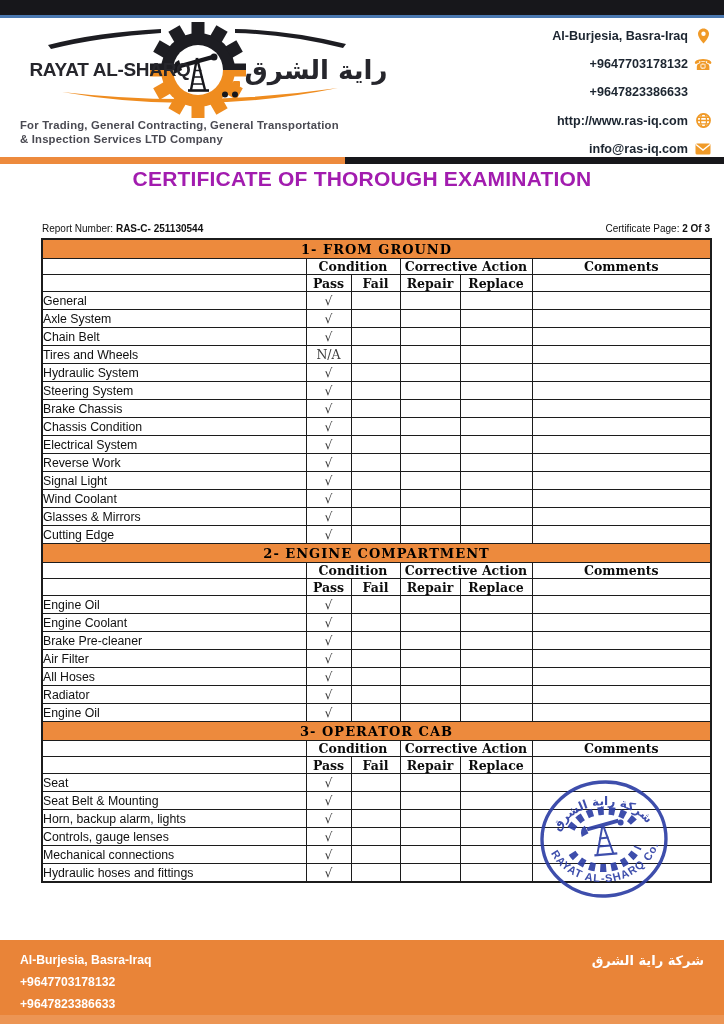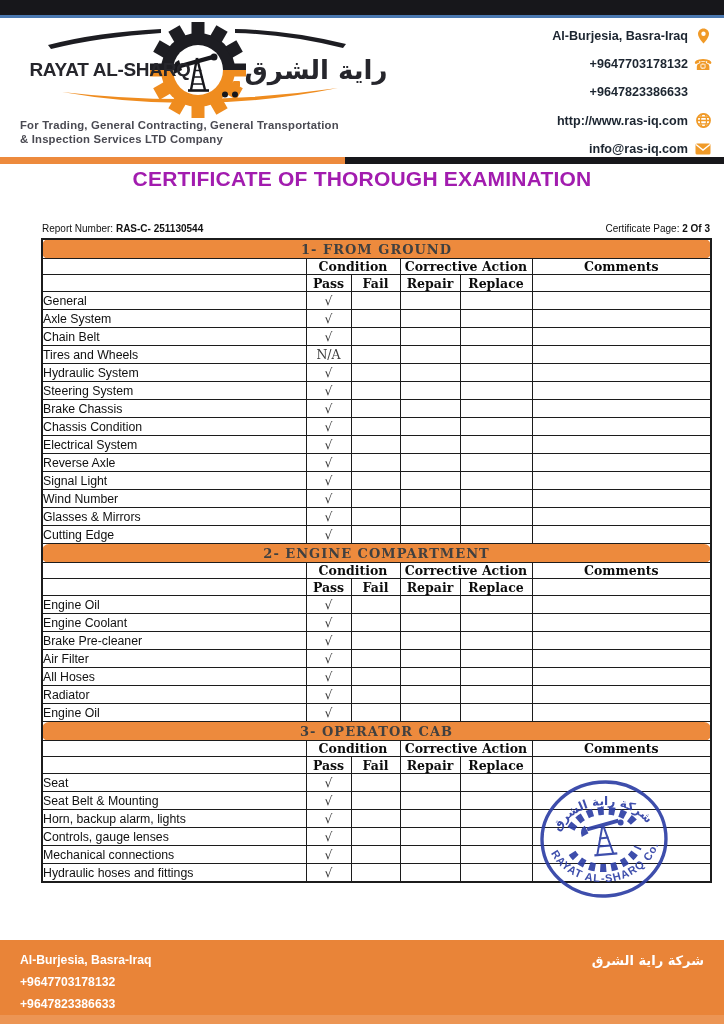--- a/index.html
+++ b/index.html
@@ -33,21 +33,21 @@
   .report-row{position:absolute;left:42px;top:223px;width:668px;display:flex;
               justify-content:space-between;font-size:10px;color:#111;}
   .report-row b{font-weight:bold;}
 
   
   table.exam{position:absolute;left:41px;top:238px;width:669px;border-collapse:collapse;
              table-layout:fixed;border:2px solid #1c1c1c;}
   table.exam td{border:1px solid #1c1c1c;padding:0;overflow:hidden;white-space:nowrap;}
   tr.band-row td{height:18px;background:var(--orange,#ed8a3d);
       font-family:"DejaVu Serif",serif;font-weight:bold;font-size:13px;letter-spacing:1px;
-      text-align:center;color:#404040;border-radius:7px;}
+      text-align:center;color:#000000;}
   tr.hdr1 td{height:14px;} tr.hdr2 td{height:16px;}
   td.hdr{font-family:"DejaVu Serif",serif;font-weight:bold;font-size:12.5px;text-align:center;color:#0c0c0c;}
   tr.item-row td{height:17px;}
   td.item{font-size:12.3px;padding-left:6px;color:#101010;}
   td.mark{font-family:"DejaVu Serif",serif;font-size:12.5px;text-align:center;color:#3c3c3c;}
 
   
   .stamp{position:absolute;left:538px;top:778px;transform:rotate(-5deg);opacity:.92;}
   .stamp .sb{stroke:var(--stamp-blue,#2e3fa5);}
   .stamp .fb{fill:var(--stamp-blue,#2e3fa5);}
@@ -278,37 +278,37 @@
         </tr>
         <tr class="item-row">
           <td class="item">Electrical System</td>
           <td class="mark">√</td>
           <td class="mark"></td>
           <td class="mark"></td>
           <td class="mark"></td>
           <td class="item"></td>
         </tr>
         <tr class="item-row">
-          <td class="item">Reverse Axle</td>
+          <td class="item">Reverse Work</td>
           <td class="mark">√</td>
           <td class="mark"></td>
           <td class="mark"></td>
           <td class="mark"></td>
           <td class="item"></td>
         </tr>
         <tr class="item-row">
           <td class="item">Signal Light</td>
           <td class="mark">√</td>
           <td class="mark"></td>
           <td class="mark"></td>
           <td class="mark"></td>
           <td class="item"></td>
         </tr>
         <tr class="item-row">
-          <td class="item">Wind Number</td>
+          <td class="item">Wind Coolant</td>
           <td class="mark">√</td>
           <td class="mark"></td>
           <td class="mark"></td>
           <td class="mark"></td>
           <td class="item"></td>
         </tr>
         <tr class="item-row">
           <td class="item">Glasses &amp; Mirrors</td>
           <td class="mark">√</td>
           <td class="mark"></td>

